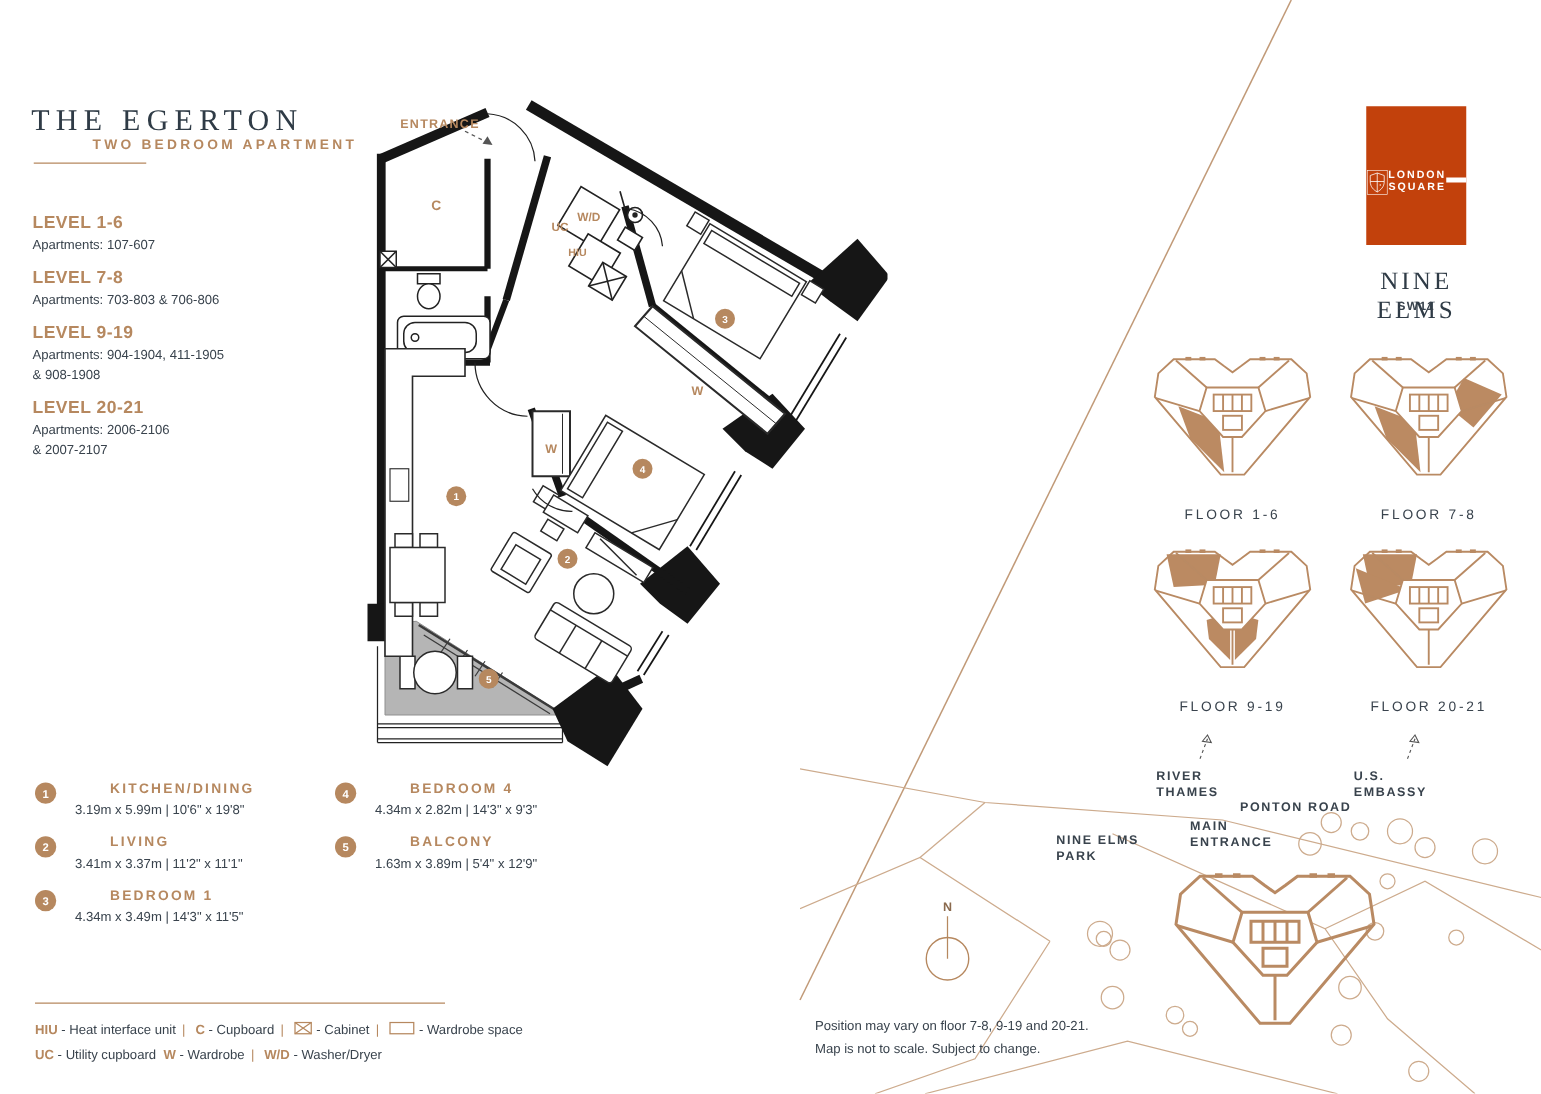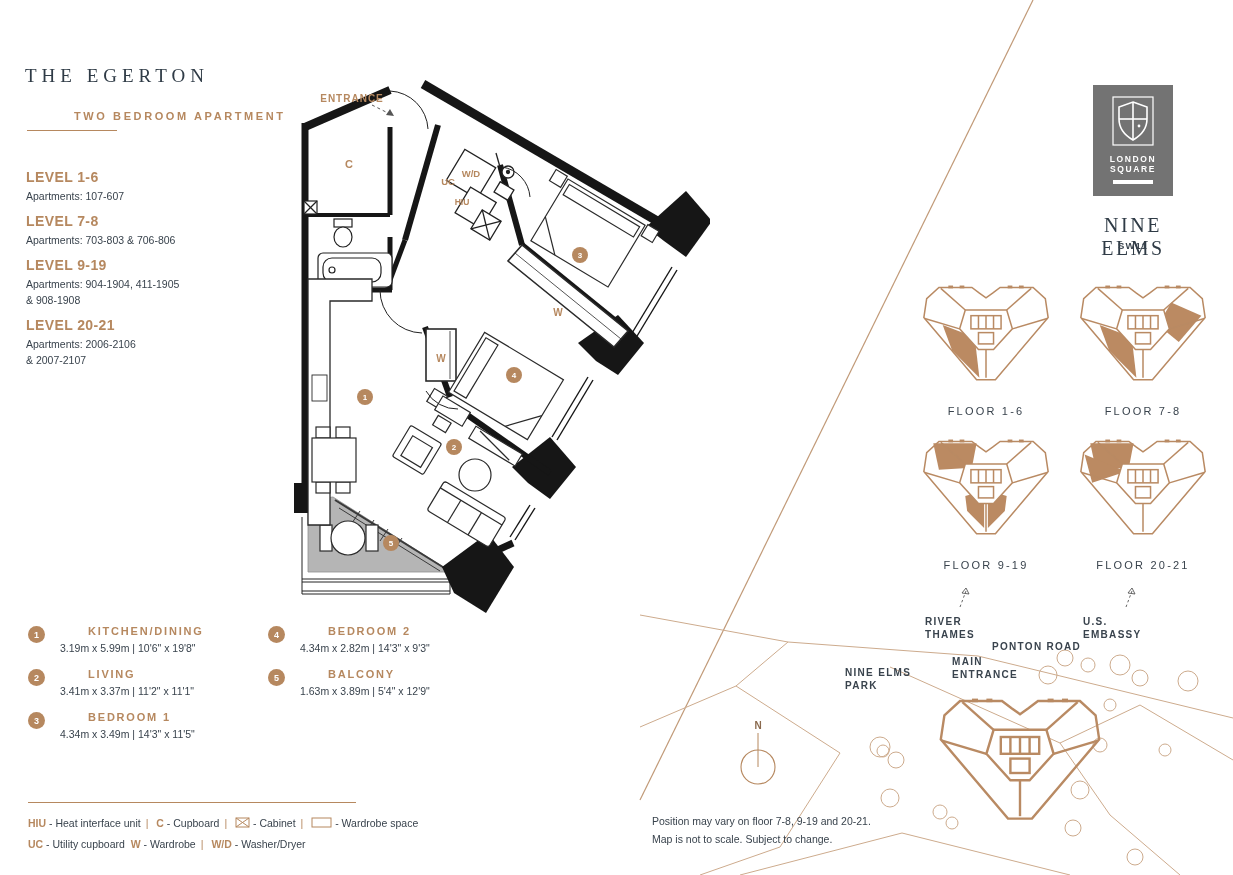--- a/index.html
+++ b/index.html
@@ -2,22 +2,22 @@
 <html><head>
 <meta charset="utf-8">
 <style>
   * { margin:0; padding:0; box-sizing:border-box; }
   html,body { width:1233px; height:875px; background:#fff; overflow:hidden;
     font-family:"Liberation Sans", sans-serif; color:#333e48; }
   .page { position:relative; width:1233px; height:875px; background:#fff; }
   .abs { position:absolute; }
 
   
-  .title { left:25px; top:65px; font-family:"Liberation Serif", serif; font-weight:400;
-    font-size:19px; letter-spacing:5px; color:#2f3b46; }
+  .title { left:25px; top:84px; font-family:"Liberation Serif", serif; font-weight:400;
+    font-size:24px; letter-spacing:5px; color:#2f3b46; }
   .subtitle { left:26px; top:110px; font-size:11px; font-weight:bold; letter-spacing:2.6px; color:#b6885f;margin-left:48px; }
   .rule { left:27px; top:130px; width:90px; height:0; border-top:1px solid #b6885f; }
 
   
   .levels { left:26px; top:160px; width:230px; }
   .lvl-label { font-size:14px; font-weight:bold; color:#b6885f; letter-spacing:.4px; margin-top:9px; }
   .lvl-apts { font-size:10.5px; color:#39434d; margin-top:3px; line-height:16px; }
 
   
   .room-col { width:235px; }
@@ -29,22 +29,22 @@
   .rdims { font-size:10.5px; color:#39434d; margin-top:5px; }
 
   
   .key-rule { left:28px; top:802px; width:328px; border-top:1px solid #b6885f; height:0; }
   .keyline { left:28px; font-size:10.5px; color:#39434d; white-space:nowrap; }
   .keyline .abbr { color:#b6885f; font-weight:bold; }
   .keyline .sep { color:#b6885f; padding:0 5px; }
   .keyline .icon-box { display:inline-block; vertical-align:-1px; }
 
   
-  .logo-box { left:1093px; top:85px; width:80px; height:111px; background:#737373;
-    display:flex; flex-direction:column; align-items:center; }
+  .logo-box { left:1093px; top:85px; width:80px; height:111px; background:#c2410c;
+    display:flex; flex-direction:row; align-items:center; }
   .logo-name { color:#fff; font-size:8.5px; font-weight:bold; letter-spacing:1.6px; line-height:10px; text-align:center; margin-top:7px; }
   .logo-bar { width:40px; height:4px; background:#fff; margin-top:6px; }
   .loc-name { left:1073px; top:214px; width:120px; text-align:center; font-family:"Liberation Serif", serif;
     font-size:20px; letter-spacing:2.5px; color:#2f3b46; }
   .loc-post { left:1073px; top:240px; width:120px; text-align:center; font-size:9.5px; font-weight:bold; letter-spacing:1.2px; color:#39434d; }
 
   
   .fk { width:136px; text-align:center; }
   .fk svg { width:132px; height:113px; }
   .fk-label { font-size:11px; letter-spacing:2.2px; color:#39434d; margin-top:10px; }
@@ -339,21 +339,21 @@
       <div class="rtxt">
           <div class="rname">BEDROOM 1</div>
       <div class="rdims">4.34m x 3.49m | 14'3" x 11'5"</div>
         </div>
     </div>
   </div>
   <div class="abs room-col" style="left:268px;top:625px">
     <div class="room">
       <span class="rnum">4</span>
       <div class="rtxt">
-          <div class="rname">BEDROOM 2</div>
+          <div class="rname">BEDROOM 4</div>
       <div class="rdims">4.34m x 2.82m | 14'3" x 9'3"</div>
         </div>
     </div>
     <div class="room">
       <span class="rnum">5</span>
       <div class="rtxt">
           <div class="rname">BALCONY</div>
       <div class="rdims">1.63m x 3.89m | 5'4" x 12'9"</div>
         </div>
     </div>

